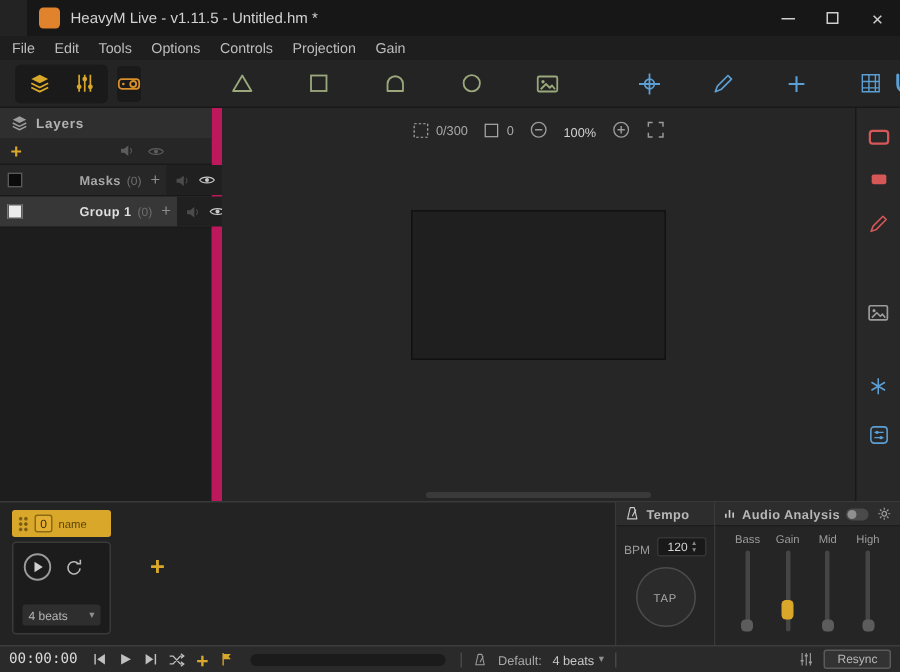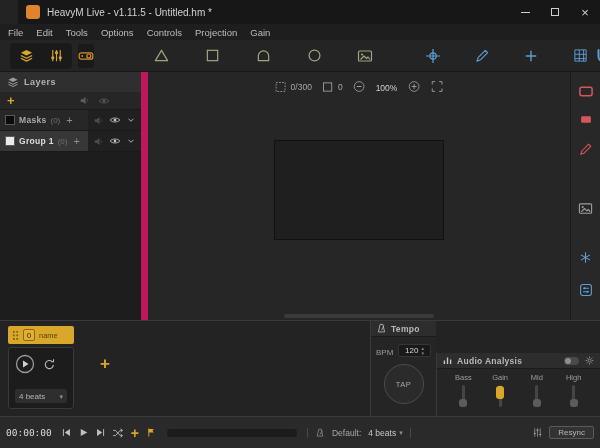--- a/index.html
+++ b/index.html
@@ -42,21 +42,21 @@
   .panel-title{font-size:9px;color:#b2b2b2;letter-spacing:.5px;font-weight:bold;}
   .panel-row2{height:18px;background:#262626;border-bottom:1px solid #1a1a1a;display:flex;align-items:center;padding:0 7px;}
   .add-btn{color:#d9a82a;font-size:13px;font-weight:bold;line-height:1;}
   .row2-icons{margin-left:auto;display:flex;align-items:center;gap:8px;opacity:.32;margin-right:24px;color:#cfcfcf;}
   .layer-row{height:21px;display:flex;align-items:center;gap:4px;padding:0 0 0 5px;border-bottom:1px solid #191919;}
   .row-masks{background:#272727;}
   .row-group{background:#373737;}
   .swatch{width:10px;height:10px;border:1px solid #5a5a5a;flex:0 0 auto;}
   .swatch-black{background:#0b0b0b;}
   .swatch-white{background:#ececec;}
-  .layer-label{font-size:8.5px;font-weight:bold;color:#a8a8a8;letter-spacing:.3px;white-space:nowrap;}
+  .layer-label{font-size:8.5px;font-weight:bold;color:#a8a8a8;letter-spacing:.3px;white-space:nowrap;margin-left:34px;}
   .row-group .layer-label{color:#dedede;}
   .layer-count{font-size:8px;color:#6f6f6f;}
   .layer-add{font-size:11px;color:#8d8d8d;line-height:1;margin-left:2px;}
   .row-cluster{margin-left:auto;display:flex;align-items:center;gap:5px;background:#202020;height:100%;padding:0 5px;}
   .dim{opacity:.35;}
   
   .canvas{flex:1;position:relative;background:#262626;min-width:0;}
   .canvas-toolbar{position:absolute;top:8px;left:50%;transform:translateX(-50%);display:flex;align-items:flex-end;gap:10px;color:#9a9a9a;}
   .ct-item{display:flex;align-items:center;gap:4px;font-size:8.5px;color:#a8a8a8;}
   .zoom-text{font-size:8.5px;color:#d0d0d0;}
@@ -72,41 +72,41 @@
   .clip-dots{width:7px;height:11px;background:radial-gradient(circle,#7a5c10 1px,transparent 1.3px);background-size:3.5px 3.6px;flex:0 0 auto;}
   .clip-num{min-width:12px;height:12px;border:1px solid #8a6a12;border-radius:2px;color:#3a2c05;font-size:8px;display:flex;align-items:center;justify-content:center;background:#e2af33;}
   .clip-name{font-size:7.5px;color:#5a4408;}
   .player{position:absolute;left:8px;top:26px;width:66px;height:62px;background:#1c1c1c;border:1px solid #3a3a3a;border-radius:3px;padding:6px 6px 5px;display:flex;flex-direction:column;}
   .player-controls{display:flex;align-items:center;gap:8px;color:#b9b9b9;}
   .beats-select{margin-top:auto;height:14px;background:#2e2e2e;border-radius:2px;display:flex;align-items:center;justify-content:space-between;padding:0 4px;font-size:8px;color:#b5b5b5;}
   .chev{font-size:7px;color:#8f8f8f;line-height:1;}
   .add-seq{position:absolute;left:100px;top:34px;font-size:17px;font-weight:bold;color:#d9a82a;line-height:1;}
   .side-panel{display:flex;flex-direction:column;border-left:1px solid #3a3a3a;flex:0 0 auto;}
   .tempo-panel{width:66px;}
-  .audio-panel{width:164px;margin-top:32px;}
+  .audio-panel{width:124px;}
   .bp-header{height:16px;background:#2d2d2d;border-bottom:1px solid #1c1c1c;display:flex;align-items:center;gap:4px;padding:0 5px;color:#c9c9c9;}
   .bp-title{font-size:8.5px;font-weight:bold;color:#b8b8b8;letter-spacing:.3px;white-space:nowrap;}
   .tempo-body{flex:1;position:relative;background:#252525;}
   .bpm-row{position:absolute;top:7px;left:5px;right:5px;display:flex;align-items:flex-end;justify-content:space-between;}
   .bpm-label{font-size:8px;color:#9a9a9a;}
   .bpm-box{width:33px;height:13px;background:#191919;border:1px solid #353535;border-radius:2px;display:flex;align-items:center;justify-content:center;gap:3px;font-size:8px;color:#d5d5d5;}
   .bpm-steppers{display:flex;flex-direction:column;font-size:5px;color:#8a8a8a;line-height:.85;}
   .tap-btn{position:absolute;left:50%;top:27px;transform:translateX(-50%);width:40px;height:40px;border-radius:50%;background:#2b2b2b;border:1px solid #4c4c4c;color:#a8a8a8;font-size:7.5px;letter-spacing:.5px;display:flex;align-items:center;justify-content:center;}
   .audio-header-right{margin-left:auto;display:flex;align-items:center;gap:5px;color:#9c9c9c;}
   .toggle{width:15px;height:8px;background:#4a4a4a;border-radius:4px;position:relative;}
   .toggle::after{content:"";position:absolute;left:1px;top:1px;width:6px;height:6px;border-radius:50%;background:#8f8f8f;}
   .audio-body{flex:1;display:flex;background:#252525;padding:4px 8px 9px;}
   .channel{flex:1;display:flex;flex-direction:column;align-items:center;}
   .channel-label{font-size:7.5px;color:#9c9c9c;margin-bottom:3px;}
   .slider-track{position:relative;width:3px;flex:1;background:#454545;border-radius:2px;}
   .slider-thumb{position:absolute;left:50%;transform:translateX(-50%);width:8px;height:13px;border-radius:3px;}
   .thumb-gain{bottom:8px;background:#d9a82a;}
   .thumb-dim{bottom:0;background:#5c5c5c;height:8px;}
   
-  .transport{height:32px;background:#2a2a2a;border-top:1px solid #3c3c3c;display:flex;align-items:center;gap:7px;padding:0 6px;flex:0 0 auto;}
+  .transport{height:18px;background:#2a2a2a;border-top:1px solid #3c3c3c;display:flex;align-items:center;gap:7px;padding:0 6px;flex:0 0 auto;}
   .time{font-family:"DejaVu Sans Mono","Liberation Mono",monospace;font-size:9.5px;color:#dadada;margin-right:2px;white-space:nowrap;}
   .t-icons{display:flex;align-items:center;gap:6px;color:#c0c0c0;}
   .timeline{flex:1;max-width:130px;height:8px;background:#1b1b1b;border-radius:4px;margin:0 3px;}
   .default-label{font-size:8.5px;color:#a8a8a8;white-space:nowrap;}
   .beats-inline{display:flex;align-items:center;gap:3px;font-size:8.5px;color:#c8c8c8;white-space:nowrap;}
   .t-divider{width:1px;height:10px;background:#474747;}
   .resync-group{margin-left:auto;display:flex;align-items:center;gap:6px;}
   .resync-btn{font-size:8px;color:#b8b8b8;background:#333;border:1px solid #5a5a5a;border-radius:2px;padding:1px 8px;}
 </style>
 </head>

